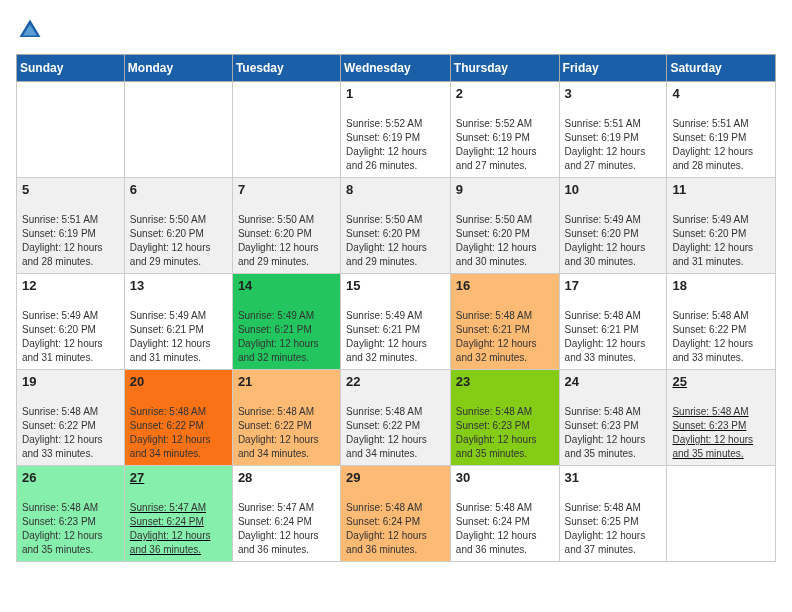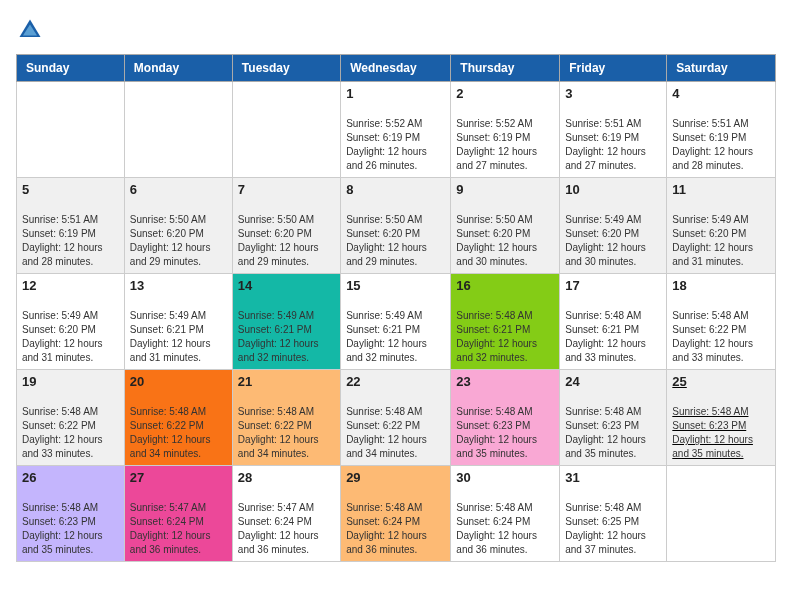--- a/index.html
+++ b/index.html
@@ -46,21 +46,21 @@
     }
     .calendar {
       width: 100%;
       border-collapse: collapse;
       font-size: 10.5px;
     }
     .calendar th {
       background-color: #1a5fa8;
       color: #fff;
       text-align: left;
-      padding: 6px 9px;
+      padding: 6px 3px;
       font-size: 12px;
       font-weight: bold;
       border: 1px solid #aaa;
     }
     .calendar td {
       border: 1px solid #ccc;
       vertical-align: top;
       padding: 4px 5px;
       width: 113px;
       min-height: 80px;
@@ -197,33 +197,33 @@
           <div class="day-info" style="white-space: pre-line;">Sunrise: 5:49 AM
 Sunset: 6:20 PM
 Daylight: 12 hours and 31 minutes.</div>
         </td>
         <td style="background: rgb(255, 255, 255);">
           <span class="day-num">13</span>
           <div class="day-info" style="white-space: pre-line;">Sunrise: 5:49 AM
 Sunset: 6:21 PM
 Daylight: 12 hours and 31 minutes.</div>
         </td>
-        <td style="background: #14b8a6;">
+        <td style="background: #22c55e;">
           <span class="day-num">14</span>
           <div class="day-info" style="white-space: pre-line;">Sunrise: 5:49 AM
 Sunset: 6:21 PM
 Daylight: 12 hours and 32 minutes.</div>
         </td>
         <td style="background: rgb(255, 255, 255);">
           <span class="day-num">15</span>
           <div class="day-info" style="white-space: pre-line;">Sunrise: 5:49 AM
 Sunset: 6:21 PM
 Daylight: 12 hours and 32 minutes.</div>
         </td>
-        <td style="background: #84cc16;">
+        <td style="background: #fdba74;">
           <span class="day-num">16</span>
           <div class="day-info" style="white-space: pre-line;">Sunrise: 5:48 AM
 Sunset: 6:21 PM
 Daylight: 12 hours and 32 minutes.</div>
         </td>
         <td style="background: rgb(255, 255, 255);">
           <span class="day-num">17</span>
           <div class="day-info" style="white-space: pre-line;">Sunrise: 5:48 AM
 Sunset: 6:21 PM
 Daylight: 12 hours and 33 minutes.</div>
@@ -253,47 +253,47 @@
           <div class="day-info" style="white-space: pre-line;">Sunrise: 5:48 AM
 Sunset: 6:22 PM
 Daylight: 12 hours and 34 minutes.</div>
         </td>
         <td style="background: rgb(240, 240, 240);">
           <span class="day-num">22</span>
           <div class="day-info" style="white-space: pre-line;">Sunrise: 5:48 AM
 Sunset: 6:22 PM
 Daylight: 12 hours and 34 minutes.</div>
         </td>
-        <td style="background: #f9a8d4;">
+        <td style="background: #84cc16;">
           <span class="day-num">23</span>
           <div class="day-info" style="white-space: pre-line;">Sunrise: 5:48 AM
 Sunset: 6:23 PM
 Daylight: 12 hours and 35 minutes.</div>
         </td>
         <td style="background: rgb(240, 240, 240);">
           <span class="day-num">24</span>
           <div class="day-info" style="white-space: pre-line;">Sunrise: 5:48 AM
 Sunset: 6:23 PM
 Daylight: 12 hours and 35 minutes.</div>
         </td>
         <td style="background: rgb(240, 240, 240); text-decoration: underline;">
           <span class="day-num">25</span>
           <div class="day-info" style="white-space: pre-line;">Sunrise: 5:48 AM
 Sunset: 6:23 PM
 Daylight: 12 hours and 35 minutes.</div>
         </td>
       </tr>
       <tr>
-        <td style="background: #c4b5fd;">
+        <td style="background: #86efac;">
           <span class="day-num">26</span>
           <div class="day-info" style="white-space: pre-line;">Sunrise: 5:48 AM
 Sunset: 6:23 PM
 Daylight: 12 hours and 35 minutes.</div>
         </td>
-        <td style="background: #ec4899;">
+        <td style="background: #86efac; text-decoration: underline;">
           <span class="day-num">27</span>
           <div class="day-info" style="white-space: pre-line;">Sunrise: 5:47 AM
 Sunset: 6:24 PM
 Daylight: 12 hours and 36 minutes.</div>
         </td>
         <td style="background: rgb(255, 255, 255);">
           <span class="day-num">28</span>
           <div class="day-info" style="white-space: pre-line;">Sunrise: 5:47 AM
 Sunset: 6:24 PM
 Daylight: 12 hours and 36 minutes.</div>

